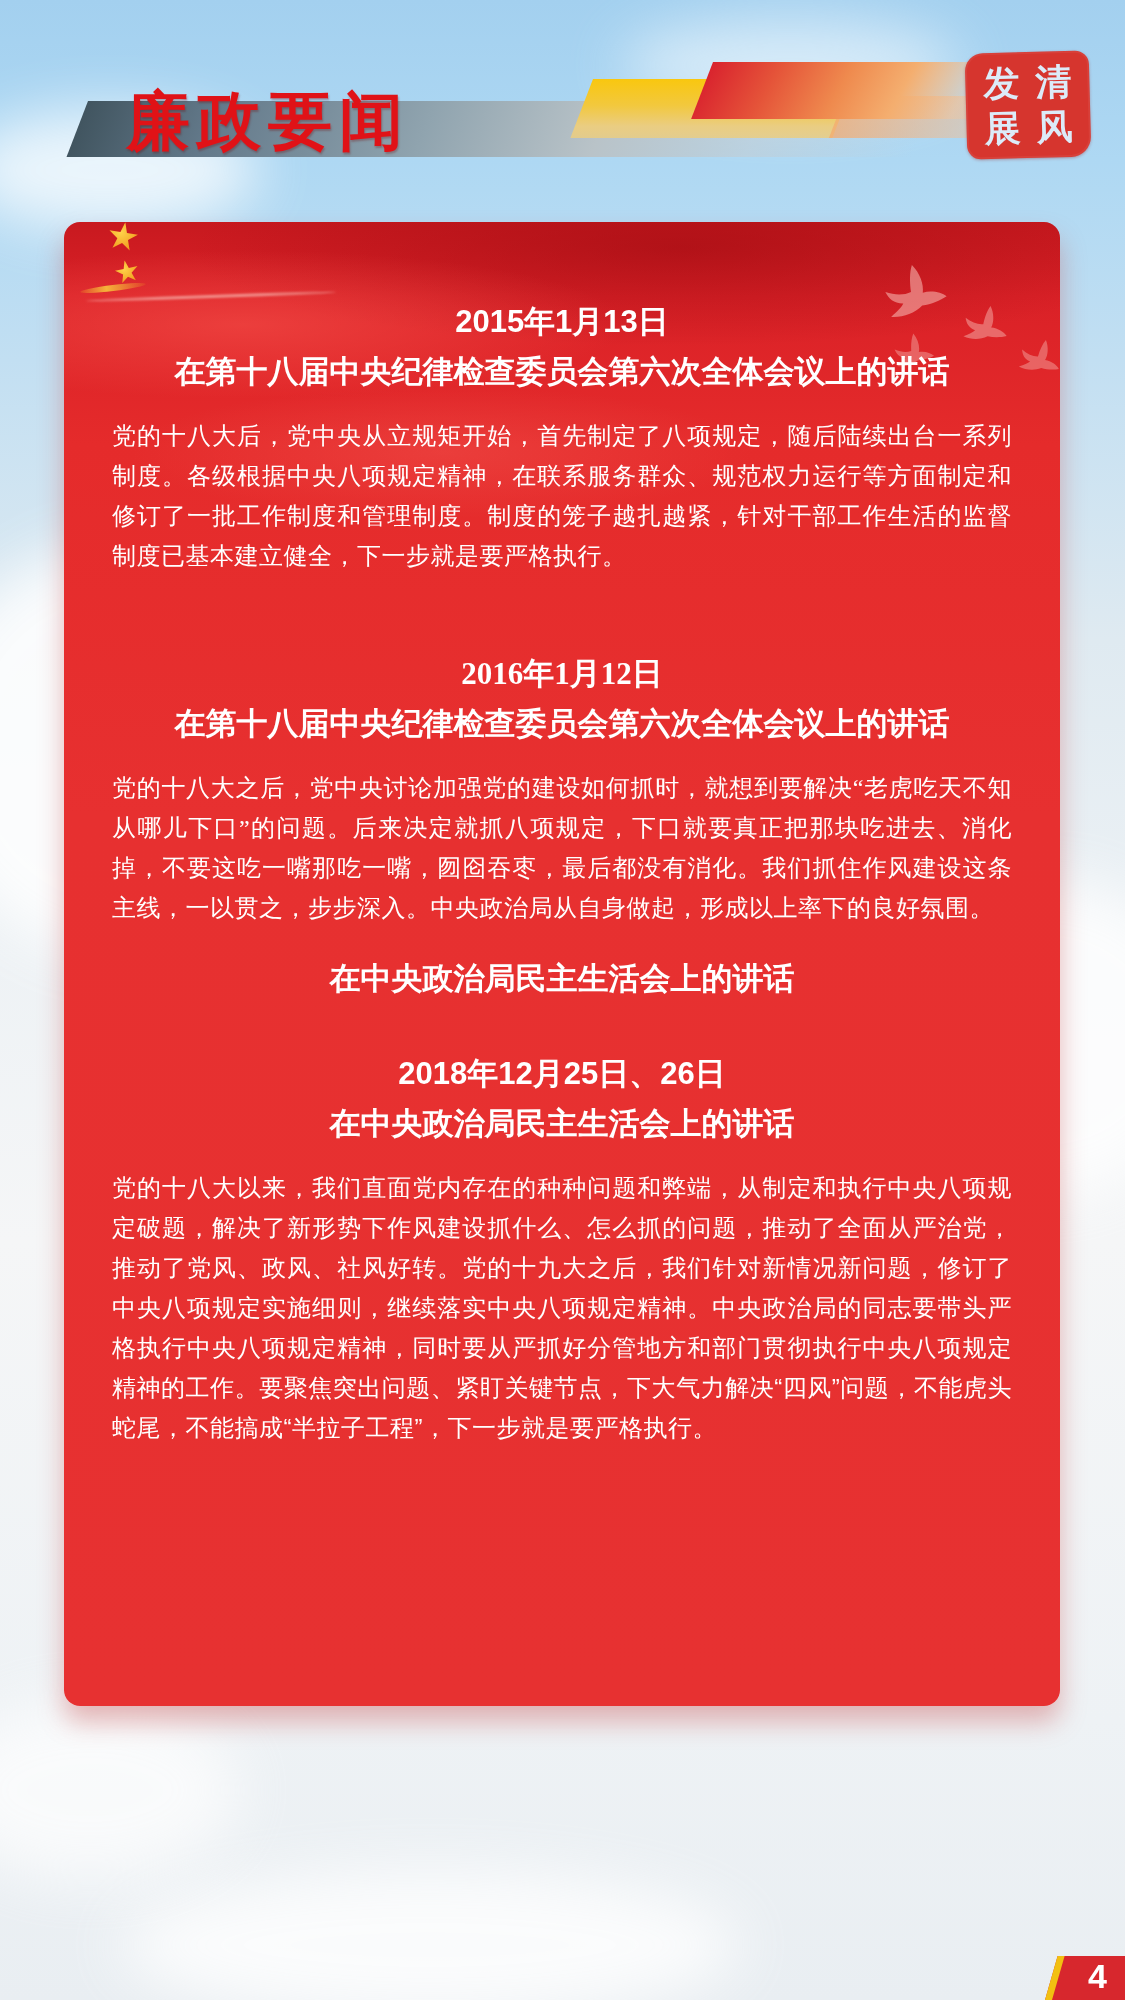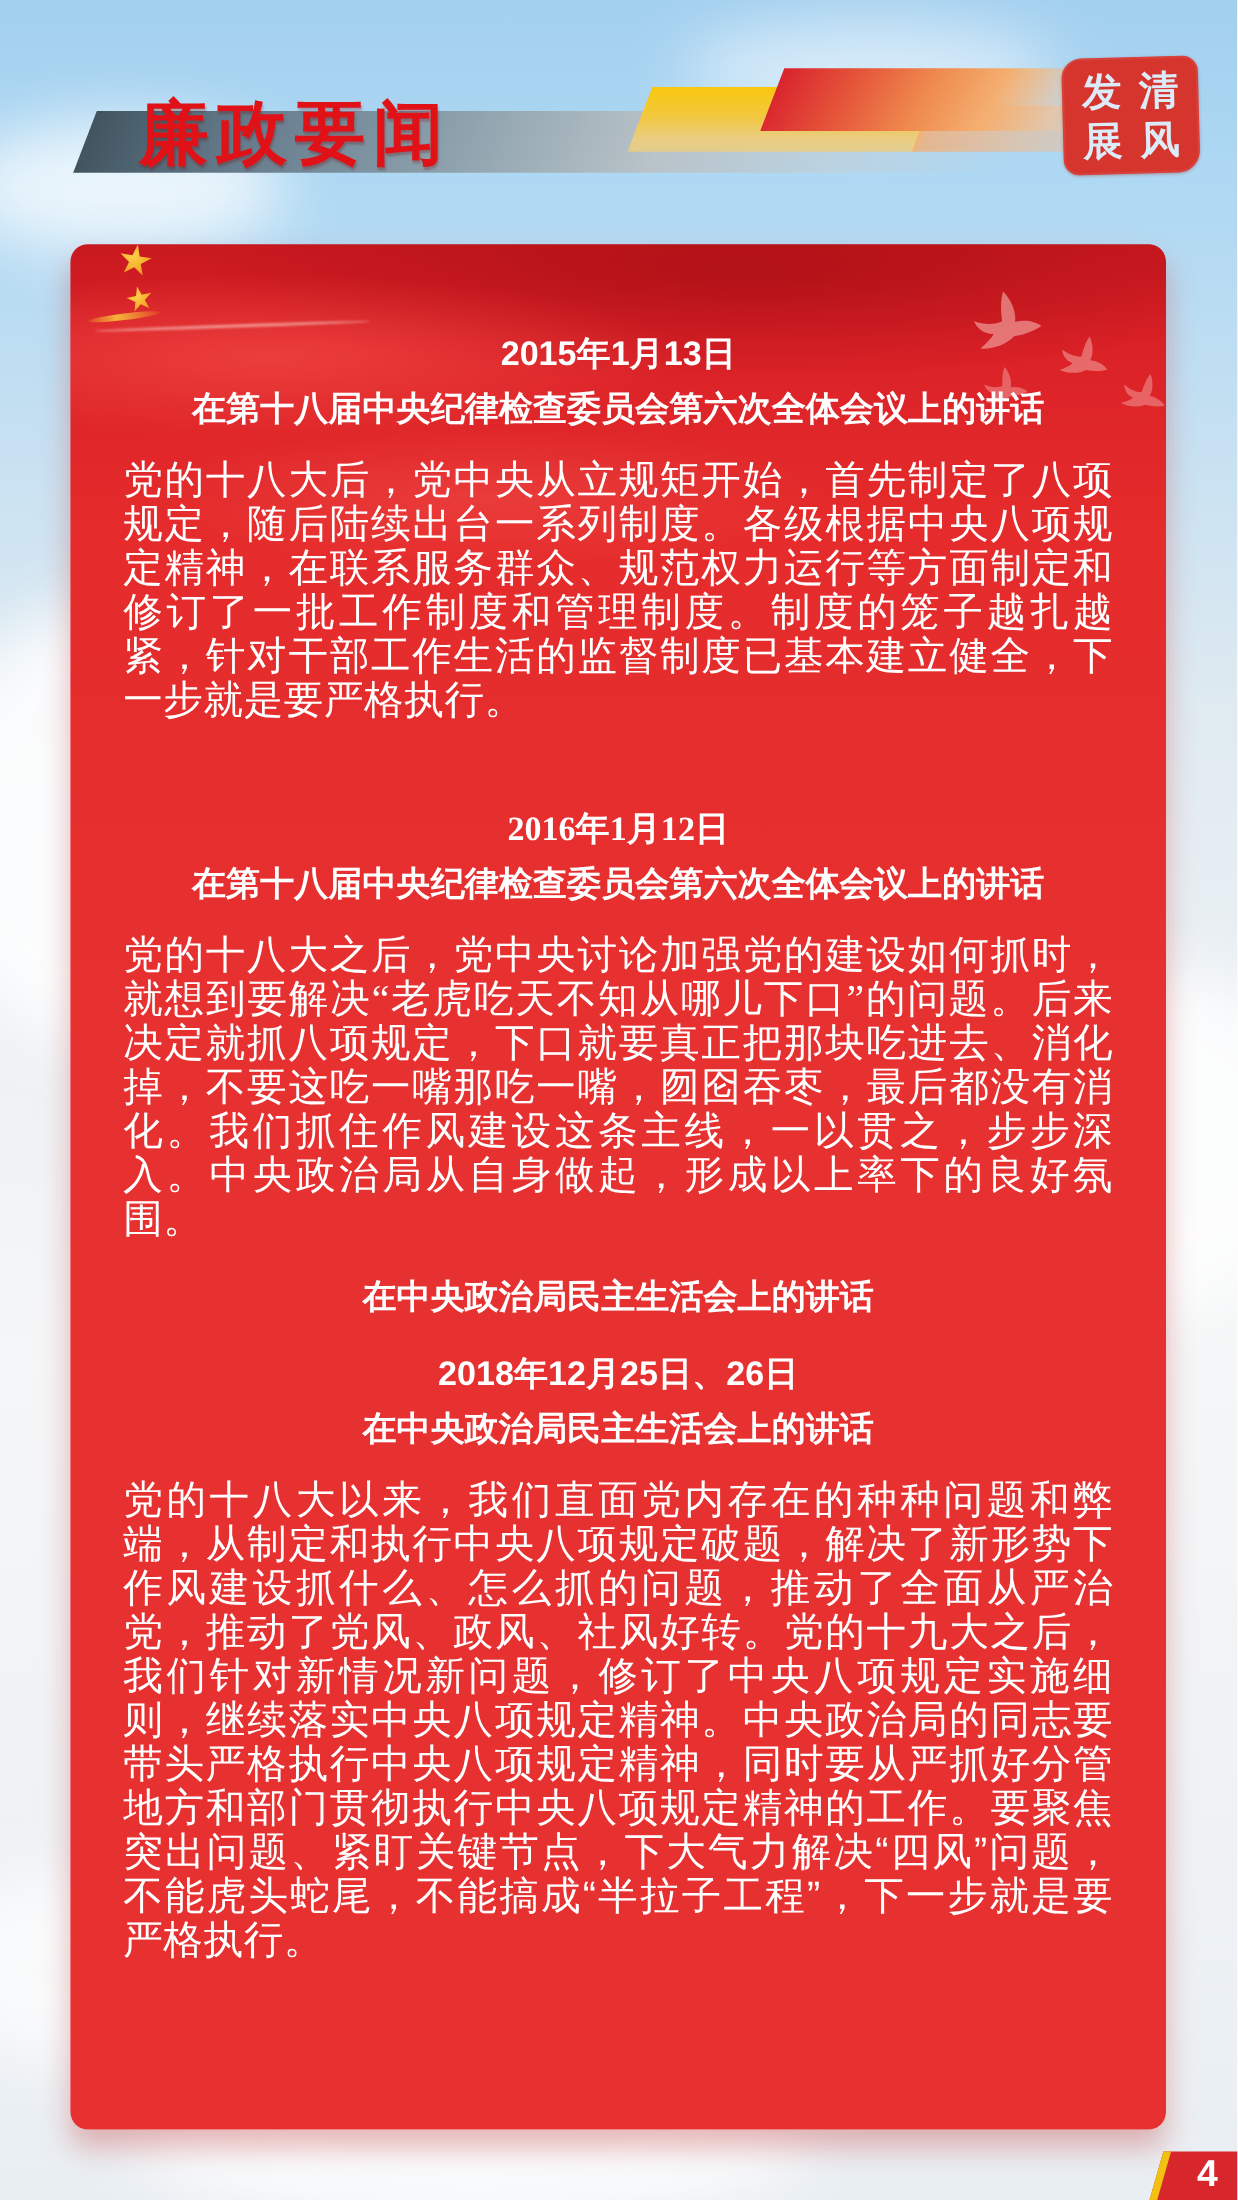--- a/index.html
+++ b/index.html
@@ -35,21 +35,21 @@
   
   .seal{position:absolute;left:966px;top:52px;width:124px;height:106px;z-index:5;
         background:#d6352e;border-radius:18px 14px 20px 14px;transform:rotate(-1.5deg);
         box-shadow:0 1px 3px rgba(150,20,20,.35), inset 0 0 0 2px rgba(255,255,255,.06);
         display:grid;grid-template-columns:1fr 1fr;grid-template-rows:1fr 1fr;padding:8px 10px;box-sizing:border-box;}
   .seal span{display:flex;align-items:center;justify-content:center;
         font-family:"Liberation Serif","DejaVu Serif",serif;
         font-size:36px;font-weight:700;color:#dcebf8;line-height:1;}
 
   
-  .card{position:absolute;left:64px;top:222px;width:996px;height:1714px;z-index:4;
+  .card{position:absolute;left:64px;top:222px;width:996px;height:1484px;z-index:4;
         border-radius:16px;overflow:hidden;
         background:linear-gradient(180deg,#c8191f 0%,#da2127 5%,#e52b2b 15%,#e73030 40%,#e73131 100%);
         box-shadow:0 16px 26px rgba(200,80,80,.4);}
   .card::before{content:"";position:absolute;left:0;top:0;right:0;height:320px;pointer-events:none;
         background:
           radial-gradient(ellipse 620px 120px at 18% 32%,rgba(255,95,85,.45),transparent 62%),
           radial-gradient(ellipse 760px 150px at 62% 8%,rgba(150,8,14,.5),transparent 66%),
           radial-gradient(ellipse 520px 110px at 38% 72%,rgba(255,125,115,.22),transparent 60%);}
   
   .star{position:absolute;background:radial-gradient(circle at 40% 35%,#ffd24a,#f09a1c 75%);
@@ -65,22 +65,22 @@
   .dove svg{display:block;width:100%;height:100%;}
   .d1{left:818px;top:40px;width:74px;height:74px;opacity:.6;transform:rotate(-8deg);}
   .d2{left:896px;top:82px;width:54px;height:54px;opacity:.5;transform:rotate(12deg);}
   .d3{left:828px;top:110px;width:48px;height:48px;opacity:.45;transform:rotate(-3deg);}
   .d4{left:952px;top:116px;width:50px;height:50px;opacity:.45;transform:rotate(16deg);}
 
   
   .card-inner{position:relative;padding:78px 48px 0;color:#ffffff;}
   .sec h2,.sec h3{margin:0;text-align:center;font-size:31px;line-height:44px;font-weight:700;color:#ffffff;}
   .sec h3{margin-top:6px;}
-  .sec p{margin:22px 0 0;font-size:36px;line-height:40px;text-align:justify;letter-spacing:.5px;color:#ffffff;}
-  .s2{margin-top:76px;font-family:Liberation Serif, serif;} .s3{margin-top:29px;} .s4{margin-top:26px;}
+  .sec p{margin:22px 0 0;font-size:24px;line-height:40px;text-align:justify;letter-spacing:.5px;color:#ffffff;}
+  .s2{margin-top:76px;font-family:Liberation Serif, serif;} .s3{margin-top:29px;} .s4{margin-top:51px;}
 
   
   .page-num{position:absolute;right:0;bottom:0;width:92px;height:44px;z-index:6;}
   .page-num .shape{position:absolute;top:0;bottom:0;left:12px;right:-24px;
         background:#d7272d;border-left:7px solid #f2c011;
         transform:skewX(-16deg);transform-origin:100% 100%;}
   .page-num .num{position:absolute;right:18px;top:1px;font-size:34px;font-weight:700;color:#ffffff;}
 </style>
 </head>
 <body>

